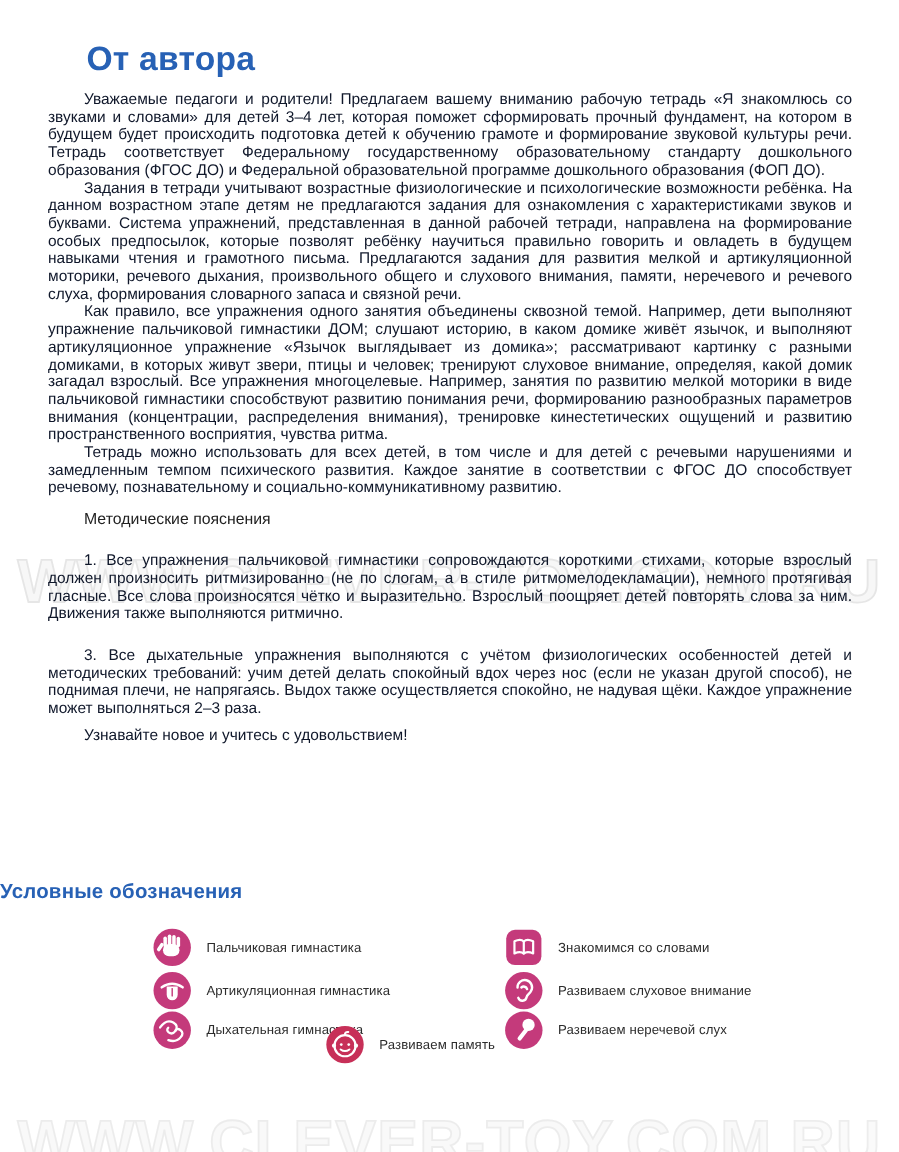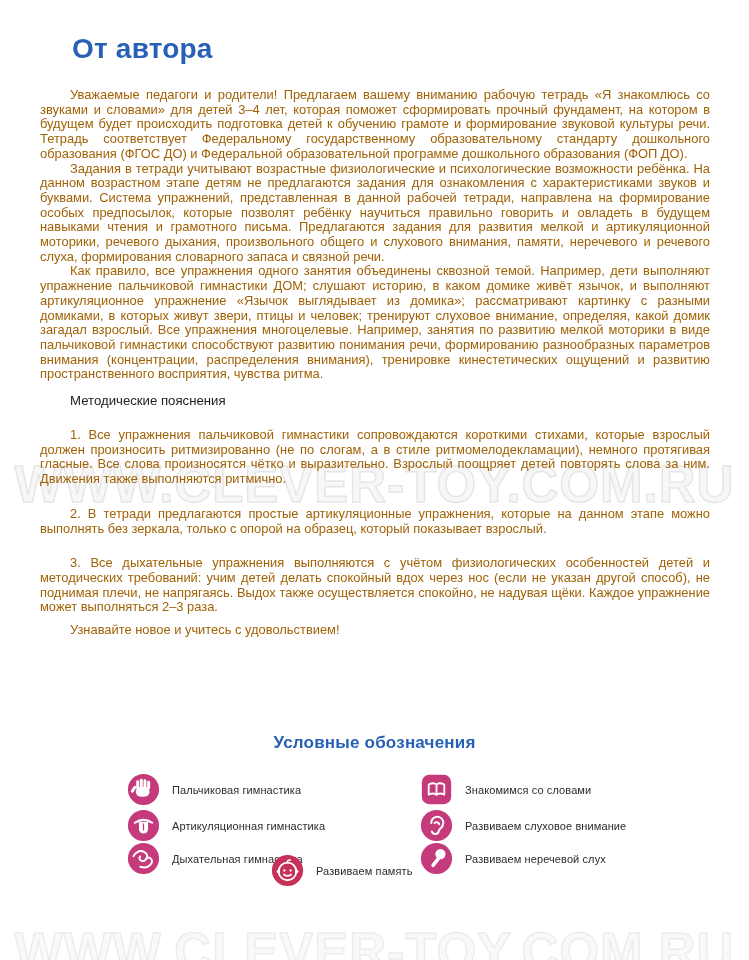--- a/index.html
+++ b/index.html
@@ -4,38 +4,38 @@
 <style>
   html,body{margin:0;padding:0;}
   body{
     width:749px;height:960px;position:relative;overflow:hidden;
     background:#ffffff;
     font-family:"Liberation Sans","DejaVu Sans",sans-serif;
     -webkit-font-smoothing:antialiased;
   }
   .content{position:absolute;left:40px;top:34px;width:670px;}
   h1.page-title{
-    margin:0 0 24px 32px;
+    margin:0 0 12px 32px;
     font-size:28px;line-height:30px;font-weight:bold;
     color:var(--heading-blue,#2761b5);
     letter-spacing:.2px;
   }
   p.para{
     margin:0;text-align:justify;text-indent:30px;
-    font-size:12.9px;line-height:14.7px;color:#a16207;
+    font-size:12.9px;line-height:14.7px;color:#0f172a;
     hyphens:auto;
   }
   h2.method-heading{
     margin:11px 0 5px 30px;
     font-size:13.2px;line-height:15px;font-weight:normal;color:#222;
   }
   p.item{margin-top:20px;}
   p.closing{margin-top:8px;}
   .legend-heading{
-    position:absolute;top:733px;left:0;width:749px;text-align:center;
+    position:absolute;top:733px;left:0;width:749px;
     font-size:17px;font-weight:bold;color:var(--heading-blue,#2761b5);
     margin:0;letter-spacing:.2px;
   }
   .legend-row{
     position:absolute;display:flex;align-items:center;gap:12px;height:33px;
   }
   .legend-label{
     font-size:11px;color:#2c2c2c;white-space:nowrap;letter-spacing:.1px;
   }
   .badge{width:33px;height:33px;flex:0 0 33px;color:var(--accent-pink,#c43a7b);}
@@ -55,25 +55,25 @@
 
 <div class="watermark wm-mid">WWW.CLEVER-TOY.COM.RU</div>
 <div class="watermark wm-bottom">WWW.CLEVER-TOY.COM.RU</div>
 
 <div class="content">
   <h1 class="page-title">От автора</h1>
 
   <p class="para">Уважаемые педагоги и родители! Предлагаем вашему вниманию рабочую тетрадь «Я знакомлюсь со звуками и словами» для детей 3–4 лет, которая поможет сформировать прочный фундамент, на котором в будущем будет происходить подготовка детей к обучению грамоте и формирование звуковой культуры речи. Тетрадь соответствует Федеральному государственному образовательному стандарту дошкольного образования (ФГОС ДО) и Федеральной образовательной программе дошкольного образования (ФОП ДО).</p>
   <p class="para">Задания в тетради учитывают возрастные физиологические и психологические возможности ребёнка. На данном возрастном этапе детям не предлагаются задания для ознакомления с характеристиками звуков и буквами. Система упражнений, представленная в данной рабочей тетради, направлена на формирование особых предпосылок, которые позволят ребёнку научиться правильно говорить и овладеть в будущем навыками чтения и грамотного письма. Предлагаются задания для развития мелкой и артикуляционной моторики, речевого дыхания, произвольного общего и слухового внимания, памяти, неречевого и речевого слуха, формирования словарного запаса и связной речи.</p>
   <p class="para">Как правило, все упражнения одного занятия объединены сквозной темой. Например, дети выполняют упражнение пальчиковой гимнастики ДОМ; слушают историю, в каком домике живёт язычок, и выполняют артикуляционное упражнение «Язычок выглядывает из домика»; рассматривают картинку с разными домиками, в которых живут звери, птицы и человек; тренируют слуховое внимание, определяя, какой домик загадал взрослый. Все упражнения многоцелевые. Например, занятия по развитию мелкой моторики в виде пальчиковой гимнастики способствуют развитию понимания речи, формированию разнообразных параметров внимания (концентрации, распределения внимания), тренировке кинестетических ощущений и развитию пространственного восприятия, чувства ритма.</p>
+  <p class="para">Тетрадь можно использовать для всех детей, в том числе и для детей с речевыми нарушениями и замедленным темпом психического развития. Каждое занятие в соответствии с ФГОС ДО способствует речевому, познавательному и социально-коммуникативному развитию.</p>
 
   <h2 class="method-heading">Методические пояснения</h2>
 
   <p class="para item">1. Все упражнения пальчиковой гимнастики сопровождаются короткими стихами, которые взрослый должен произносить ритмизированно (не по слогам, а в стиле ритмомелодекламации), немного протягивая гласные. Все слова произносятся чётко и выразительно. Взрослый поощряет детей повторять слова за ним. Движения также выполняются ритмично.</p>
-  <p class="para item">2. В тетради предлагаются простые артикуляционные упражнения, которые на данном этапе можно выполнять без зеркала, только с опорой на образец, который показывает взрослый.</p>
   <p class="para item">3. Все дыхательные упражнения выполняются с учётом физиологических особенностей детей и методических требований: учим детей делать спокойный вдох через нос (если не указан другой способ), не поднимая плечи, не напрягаясь. Выдох также осуществляется спокойно, не надувая щёки. Каждое упражнение может выполняться 2–3 раза.</p>
 
   <p class="para closing">Узнавайте новое и учитесь с удовольствием!</p>
 </div>
 
 <h3 class="legend-heading">Условные обозначения</h3>
 
 <div class="legend-row" style="left:127px;top:773px;">
   <span class="badge">
     <svg viewBox="0 0 36 36">

